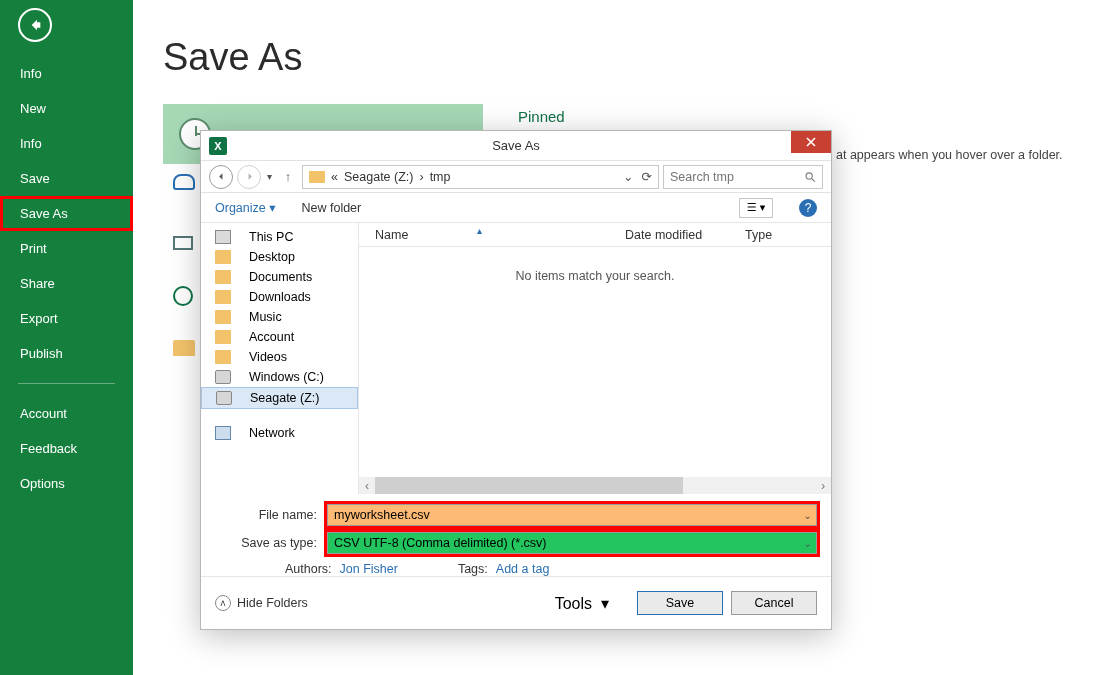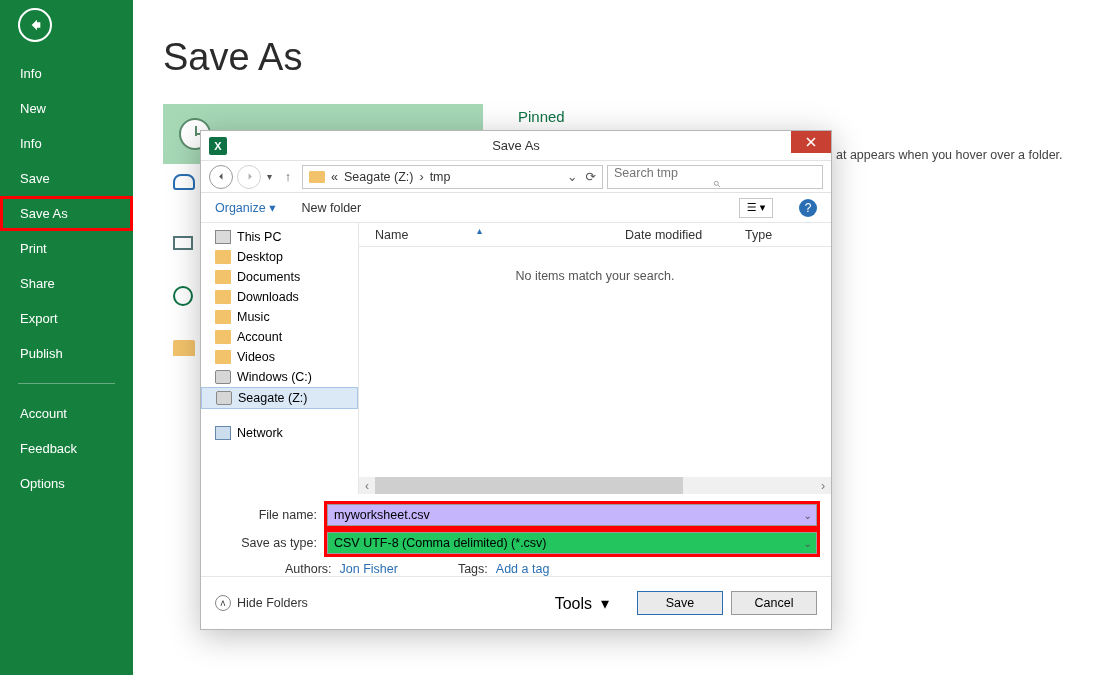--- a/index.html
+++ b/index.html
@@ -84,40 +84,40 @@
 .uparr{width:20px;text-align:center;font-size:13px;color:#555;cursor:pointer;}
 .addrbar{
   flex:1;display:flex;align-items:center;gap:6px;border:1px solid #c7c7c7;height:24px;
   padding:0 6px;font-size:12.5px;color:#333;min-width:0;
 }
 .addrbar .fld{width:16px;height:12px;background:#f2c36b;border-radius:1px;}
 .addrbar .crumb{cursor:pointer;}
 .addrbar .rsym{margin-left:auto;display:flex;align-items:center;gap:8px;}
 .rsym span{cursor:pointer;color:#555;}
 .searchbox{
-  width:216px;height:24px;border:1px solid #c7c7c7;display:flex;align-items:center;
-  padding:0 6px;font-size:12.5px;color:#888;flex-direction:column;
+  width:160px;height:24px;border:1px solid #c7c7c7;display:flex;align-items:center;
+  padding:0 6px;font-size:12.5px;color:#888;
 }
 .searchbox input{border:none;outline:none;width:100%;font-size:12.5px;color:#333;background:transparent;}
 .searchbox .mag{width:14px;height:14px;margin-left:4px;}
 
 .dlg-toolbar{
   height:30px;display:flex;align-items:center;padding:0 14px;gap:26px;font-size:12.5px;
   border-bottom:1px solid #e6e6e6;
 }
 .org{color:#2a6fb3;cursor:pointer;}
 .nf{color:#333;cursor:pointer;}
 .viewbtn{margin-left:auto;width:34px;height:20px;border:1px solid #c7c7c7;display:flex;align-items:center;justify-content:center;font-size:11px;cursor:pointer;}
 .helpbtn{width:18px;height:18px;border-radius:50%;background:#2a6fb3;color:#fff;font-size:12px;display:flex;align-items:center;justify-content:center;cursor:pointer;}
 
 .dlg-body{flex:1;display:flex;min-height:0;}
 .tree{
   width:158px;border-right:1px solid #e6e6e6;overflow-y:auto;font-size:12.5px;padding:4px 0;
 }
-.tn{display:flex;align-items:center;gap:6px;padding:3px 6px 3px 14px;cursor:pointer;white-space:nowrap;}
+.tn{display:flex;align-items:center;gap:18px;padding:3px 6px 3px 14px;cursor:pointer;white-space:nowrap;}
 .tn.indent{padding-left:14px;}
 .tn.sel{background:#dbe8f6;border:1px solid #a8c7e8;}
 .tn .ico{width:16px;height:14px;display:inline-block;}
 .ico.pc{background:#dadada;border:1px solid #888;}
 .ico.fold{background:#f2c36b;border-radius:1px;}
 .ico.drive{background:#d6d6d6;border:1px solid #888;border-radius:2px;}
 .ico.net{background:#cde;border:1px solid #68a;}
 
 .filearea{flex:1;position:relative;font-size:12.5px;}
 .cols{
@@ -133,21 +133,21 @@
 .hscroll .tr{width:16px;text-align:center;color:#777;cursor:pointer;}
 .hscroll .track{flex:1;height:100%;position:relative;}
 .hscroll .thumb{position:absolute;left:0;top:0;height:100%;width:70%;background:#cfcfcf;}
 
 
 .dlg-fields{padding:10px 14px 0 14px;font-size:12.5px;}
 .fieldrow{display:flex;align-items:center;margin-bottom:6px;}
 .fieldrow label{width:112px;text-align:right;padding-right:10px;color:#333;}
 .fieldrow .combo{
   flex:1;height:22px;border:1px solid #9a9a9a;display:flex;align-items:center;
-  padding:0 6px;font-size:12.5px;background:#c4b5fd;position:relative;
+  padding:0 6px;font-size:12.5px;background:#fdba74;position:relative;
 }
 .fieldrow .combo.hl{outline:3px solid #ff0000;outline-offset:0;}
 .combo .dd{position:absolute;right:4px;font-size:10px;color:#555;}
 .combo.type{background:#22c55e;}
 .metarow{display:flex;gap:60px;padding-left:70px;margin-top:8px;color:#333;}
 .metarow .k{margin-right:8px;}
 .metarow a{color:#2a6fb3;text-decoration:none;cursor:pointer;}
 
 
 .dlg-bottom{

